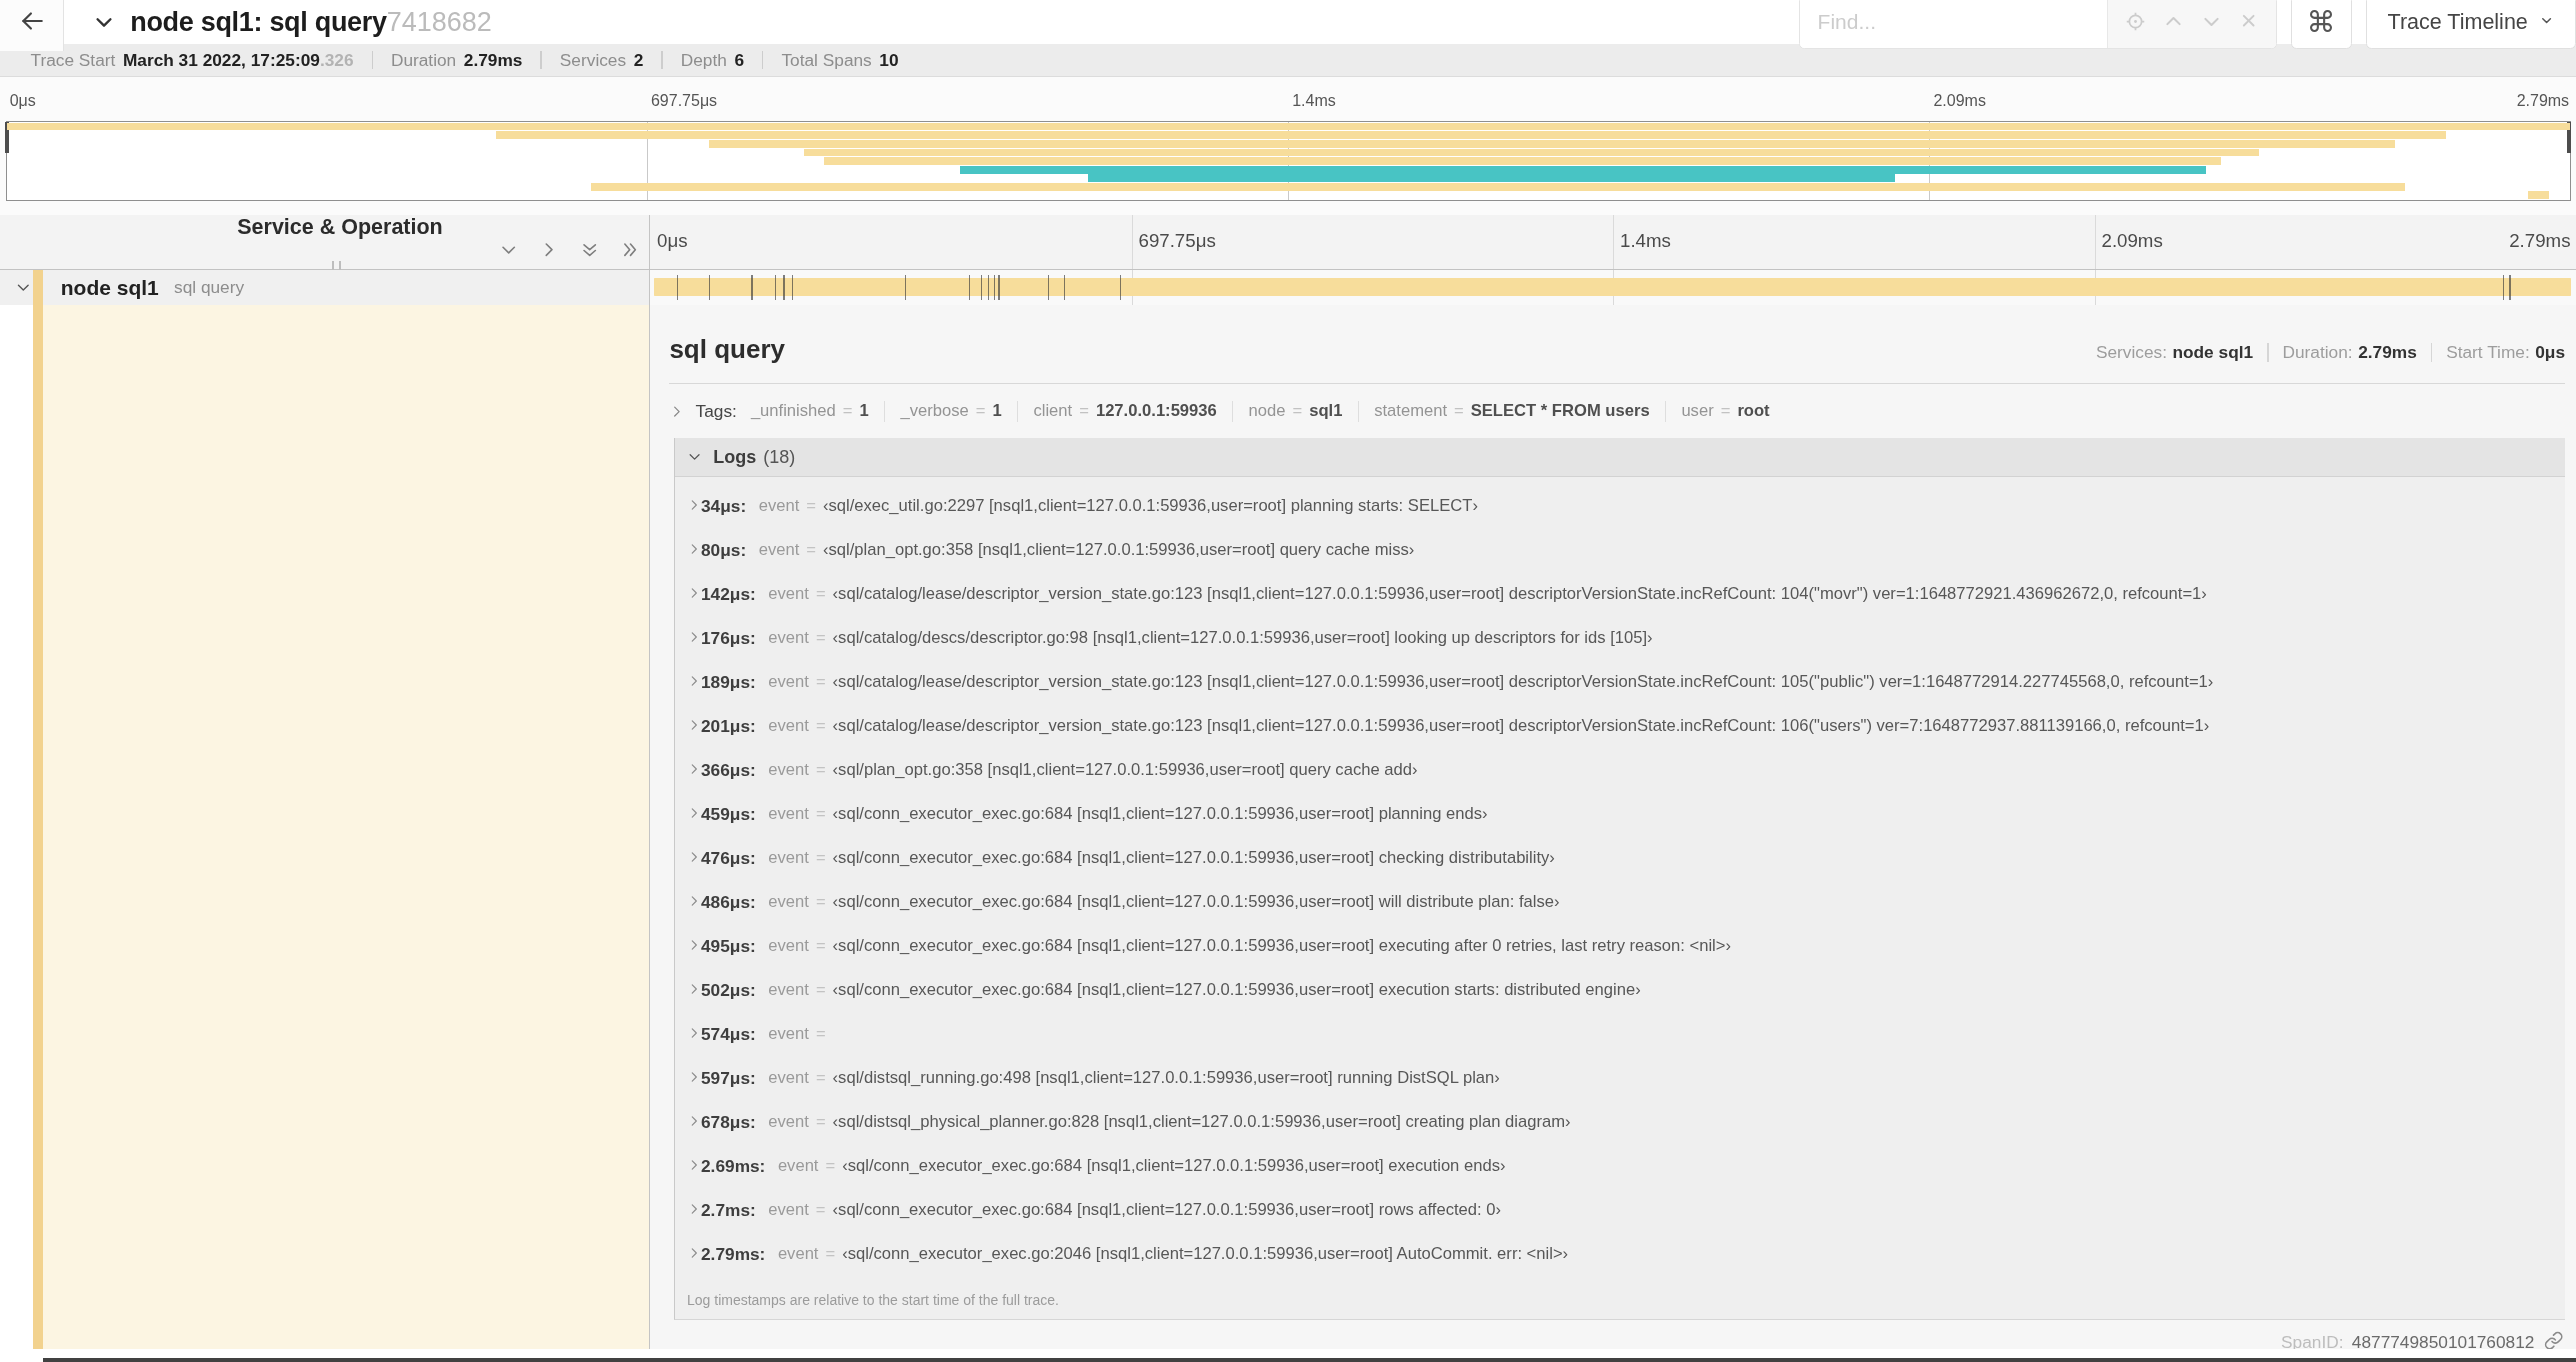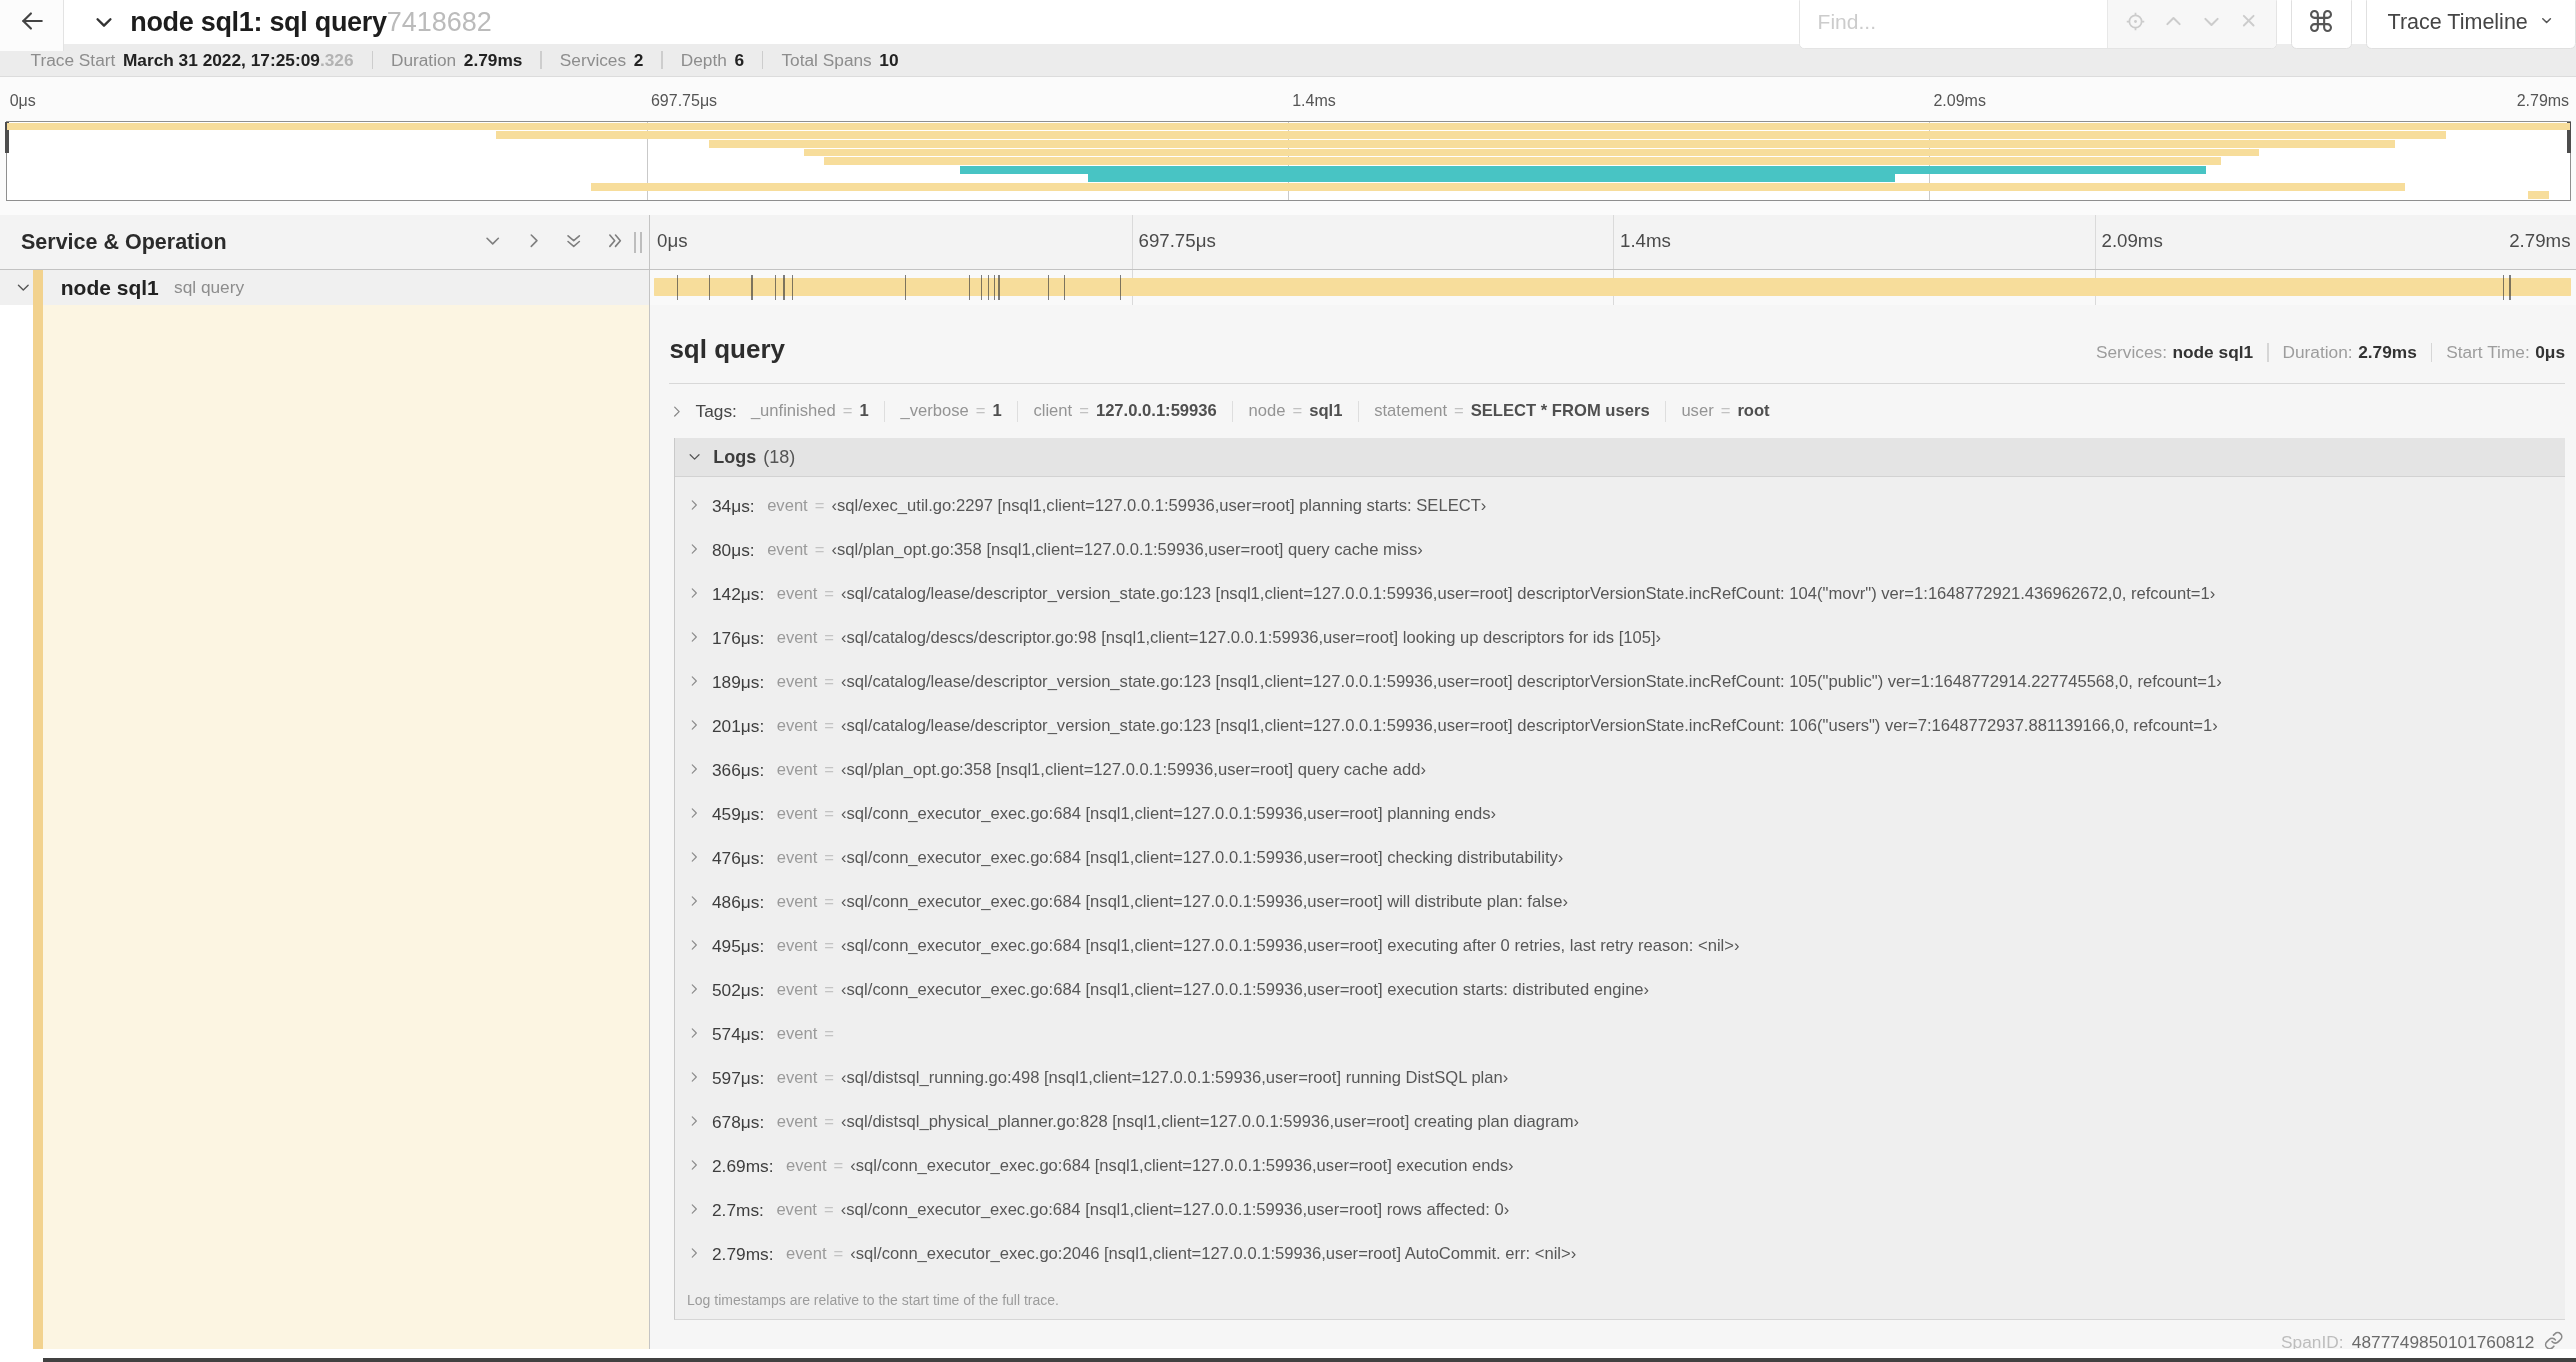--- a/index.html
+++ b/index.html
@@ -46,21 +46,21 @@
   .mm-label.last { transform:translateX(-100%); padding-left:0; padding-right:1.4px; }
   .mm-canvas { position:absolute; left:5.5px; right:5.5px; top:44px; height:80px;
                border:1.4px solid #8f8f8f; background:#fff; }
   .mm-grid { position:absolute; top:0; bottom:0; width:0.7px; background:#c9c9c9; }
   .mm-span { position:absolute; height:7.6px; }
   .mm-scrub { position:absolute; top:0; width:3.5px; height:30.5px; background:#4d4d4d; }
   .mm-scrub.left { left:-1.4px; } .mm-scrub.right { right:-1.4px; }
 
   
   .grid-header { height:55px; display:flex; border-bottom:1.4px solid #c2c2c2; background:#f3f3f3; }
-  .gh-left { width:650px; border-right:1.4px solid #c4c4c4; display:flex; align-items:center; padding-left:21px; }
+  .gh-left { width:650px; border-right:1.4px solid #c4c4c4; display:flex; align-items:center; padding-left:31px;flex-direction:column; }
   .gh-left h2 { font-size:21.5px; font-weight:700; color:#2b2b2b; }
   .gh-icons { margin-left:auto; display:flex; align-items:center; gap:21px; margin-right:9.7px; }
   .gh-icons svg { stroke:#7e7e7e; cursor:pointer; }
   .gh-grip { display:flex; gap:4.2px; margin-right:7px; }
   .gh-grip i { width:2.1px; height:21px; background:#bdbdbd; }
   .gh-right { flex:1; position:relative; font-size:18.7px; color:#4a4a4a; }
   .gh-tick { position:absolute; top:15.2px; padding-left:7px; white-space:nowrap; }
   .gh-tick.last { transform:translateX(-100%); padding-left:0; padding-right:5.5px; }
   .v-grid { position:absolute; top:0; bottom:0; width:0.7px; background:#dadada; }
 
@@ -108,21 +108,21 @@
                 border-bottom:1.4px solid #d6d6d6; }
   .logs-head { height:39px; background:#e4e4e4; border-bottom:0.7px solid #d2d2d2; display:flex;
                align-items:center; padding-left:12.5px; cursor:pointer; }
   .logs-head svg { stroke:#555; }
   .logs-title { font-size:18px; font-weight:700; color:#3c3c3c; margin-left:11px; }
   .logs-count { font-size:18px; color:#555; margin-left:7px; font-weight:400; }
   .logs-body { padding:7px 0 1.4px 0; }
   .log-row { height:44px; display:flex; align-items:center; padding-left:12.5px; white-space:nowrap;
              cursor:pointer; overflow:hidden; }
   .log-row svg { stroke:#8a8a8a; flex:none; }
-  .log-time { font-size:17.3px; font-weight:400; color:#3e3e3e; margin-left:11px; }
+  .log-time { font-size:17.3px; font-weight:700; color:#3e3e3e; }
   .log-key { font-size:16.6px; color:#9a9a9a; margin-left:12.5px; }
   .log-eq { font-size:16.6px; color:#c3c3c3; margin:0 7px; }
   .log-val { font-size:16.6px; color:#575757; }
   .logs-foot { font-size:14px; color:#9b9b9b; padding:14px 0 11px 12.5px; }
 
   .spanid-row { display:flex; align-items:center; justify-content:flex-end; margin:11px 12.5px 0 0;
                 font-size:17.3px; }
   .spanid-row .lbl { color:#bdbdbd; }
   .spanid-row .val { color:#6a6a6a; margin-left:8.3px; }
   .spanid-row svg { stroke:#8a8a8a; margin-left:9.7px; cursor:pointer; }

